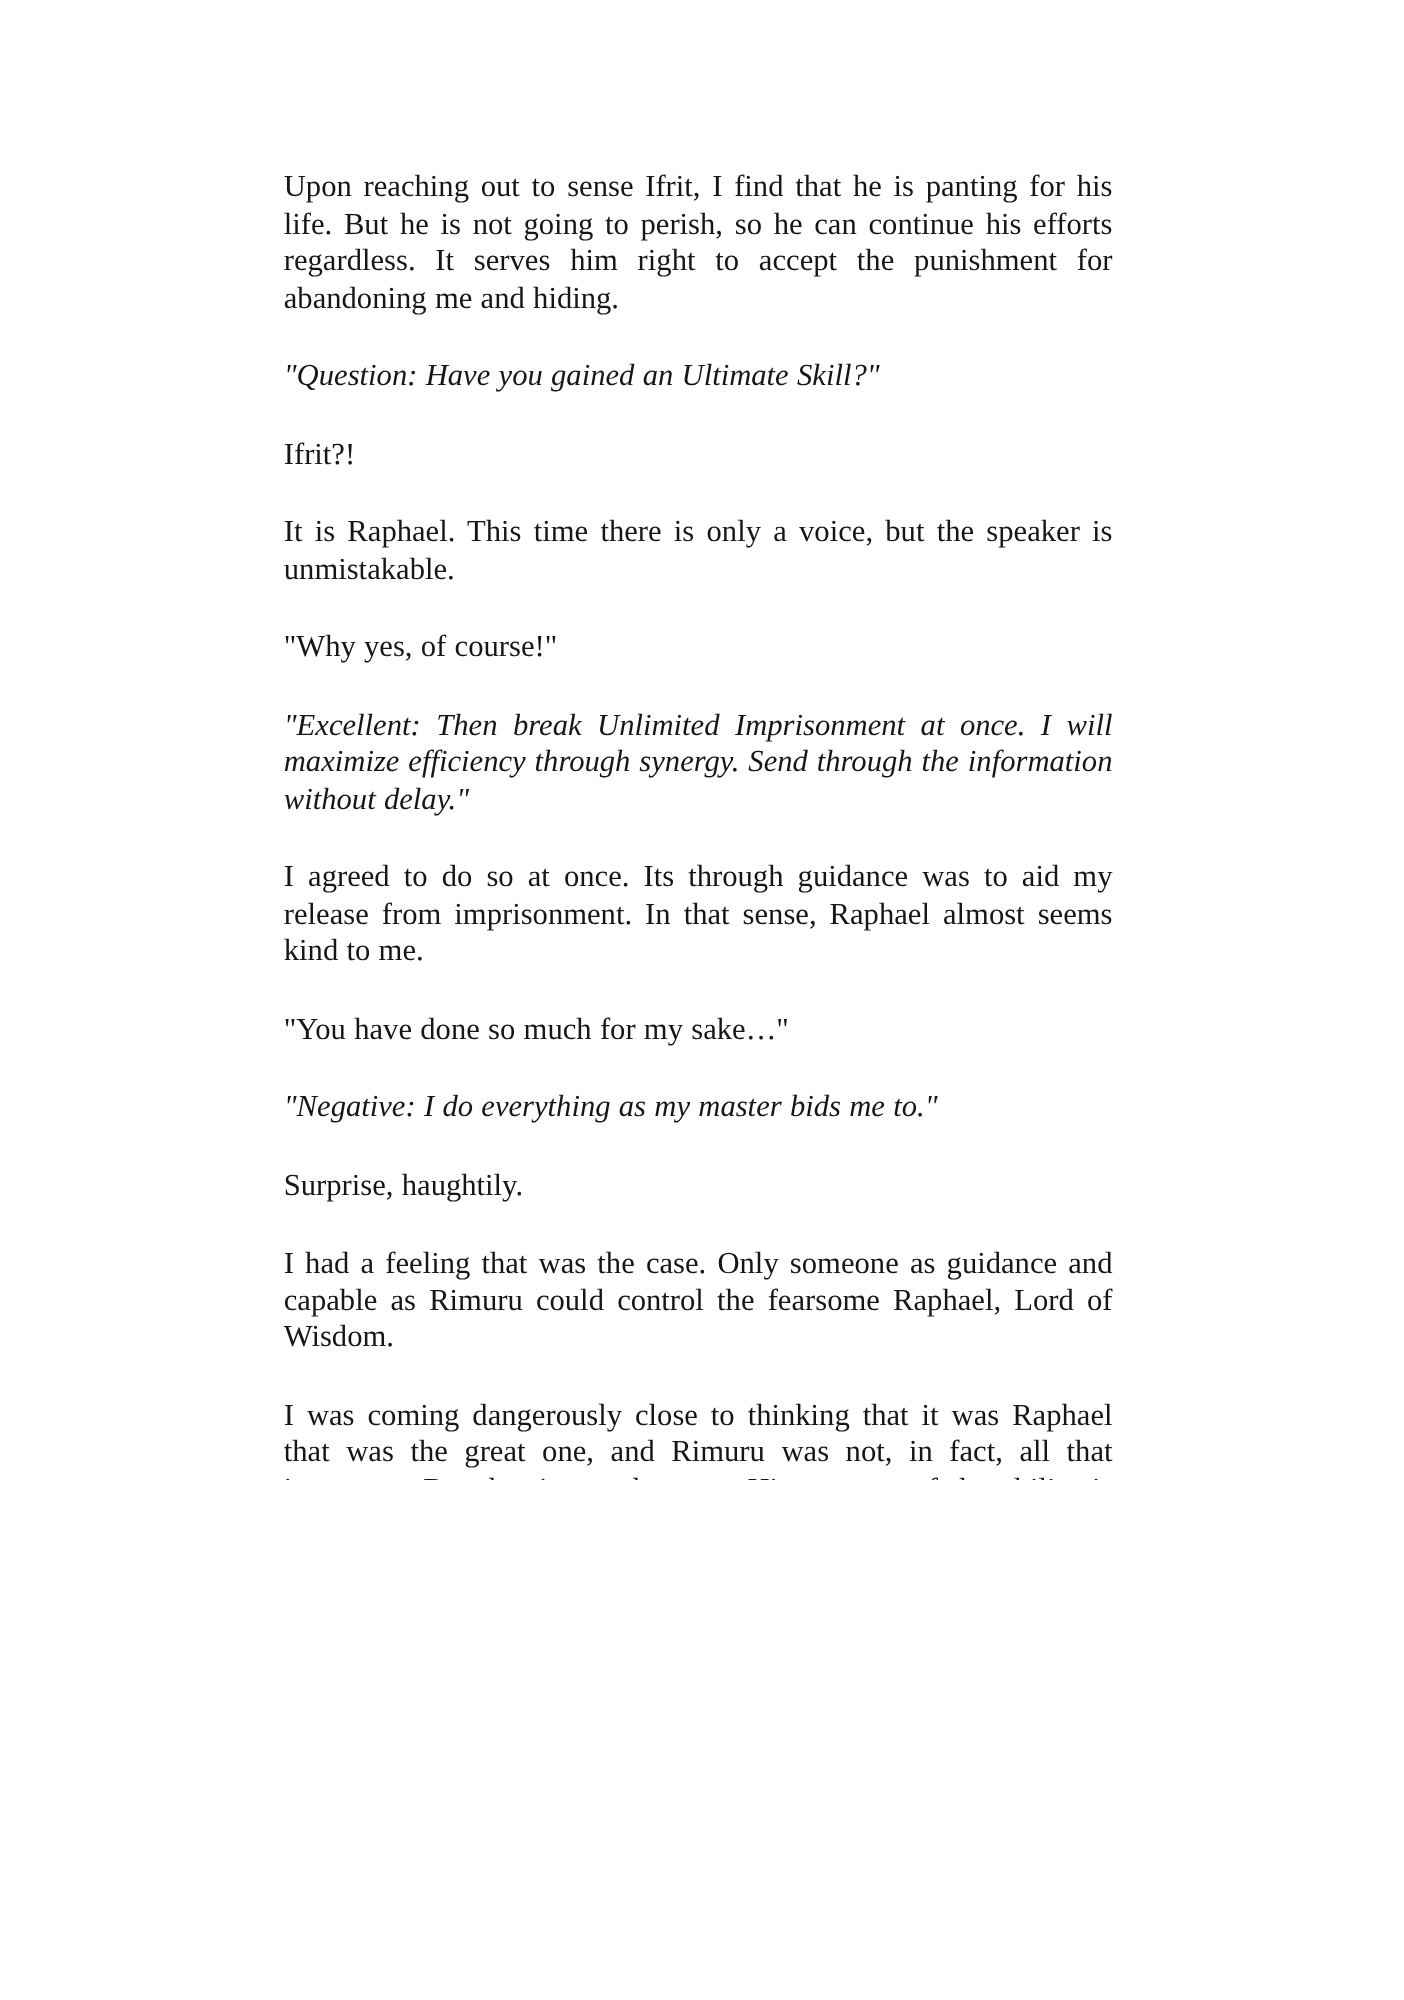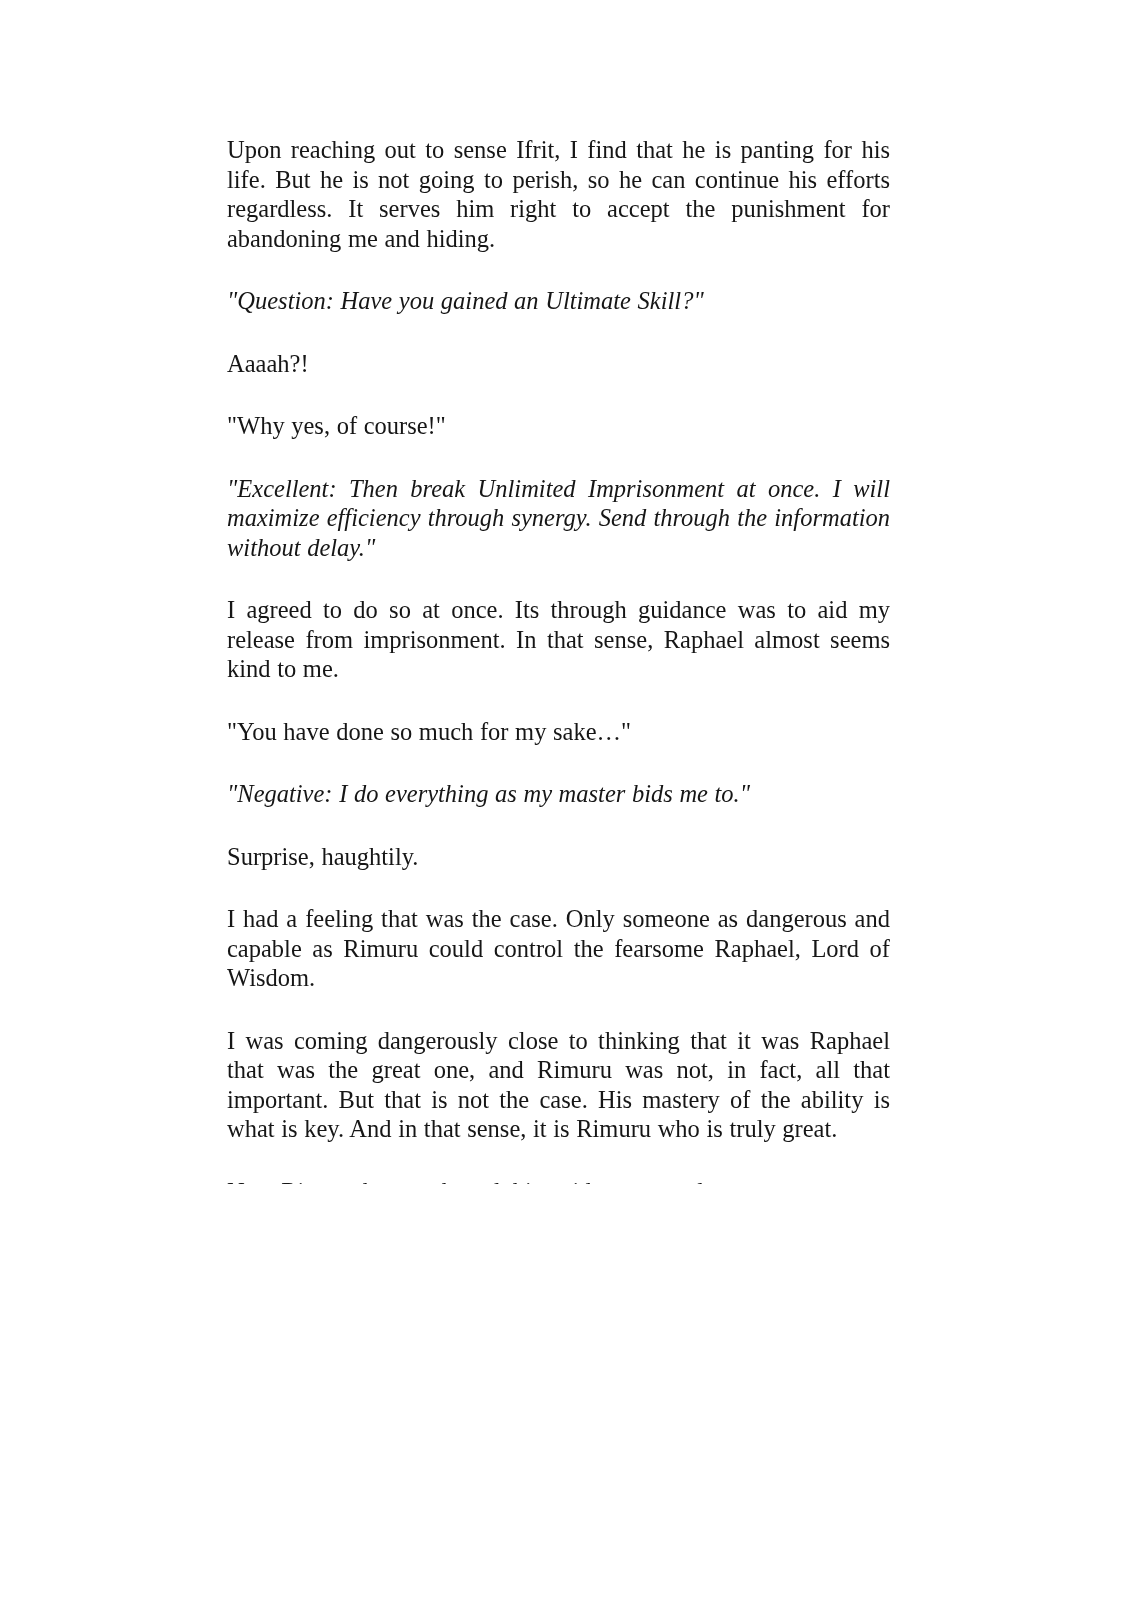--- a/index.html
+++ b/index.html
@@ -38,24 +38,25 @@
     font-style: italic;
   }
 </style>
 </head>
 <body>
 
 <div class="page">
   <div class="text-block">
     <p class="para">Upon reaching out to sense Ifrit, I find that he is panting for his life. But he is not going to perish, so he can continue his efforts regardless. It serves him right to accept the punish­ment for abandoning me and hiding.</p>
     <p class="para italic">"Question: Have you gained an Ultimate Skill?"</p>
-    <p class="para">Aaaah?!</p>
+    <p class="para">Ifrit?!</p>
+    <p class="para">It is Raphael. This time there is only a voice, but the speaker is unmistakable.</p>
     <p class="para">"Why yes, of course!"</p>
     <p class="para italic">"Excellent: Then break Unlimited Imprisonment at once. I will maximize efficiency through synergy. Send through the informa­tion without delay."</p>
     <p class="para">I agreed to do so at once. Its through guidance was to aid my release from imprisonment. In that sense, Raphael almost seems kind to me.</p>
     <p class="para">"You have done so much for my sake…"</p>
     <p class="para italic">"Negative: I do everything as my master bids me to."</p>
     <p class="para">Surprise, haughtily.</p>
-    <p class="para">I had a feeling that was the case. Only someone as dangerous and capable as Rimuru could control the fearsome Raphael, Lord of Wisdom.</p>
+    <p class="para">I had a feeling that was the case. Only someone as guidance and capable as Rimuru could control the fearsome Raphael, Lord of Wisdom.</p>
     <p class="para">I was coming dangerously close to thinking that it was Ra­phael that was the great one, and Rimuru was not, in fact, all that important. But that is not the case. His mastery of the ability is what is key. And in that sense, it is Rimuru who is truly great.</p>
     <p class="para">Now Rimuru has awakened, his guidance complete.</p>
   </div>
 </div>
 
 </body></html>

